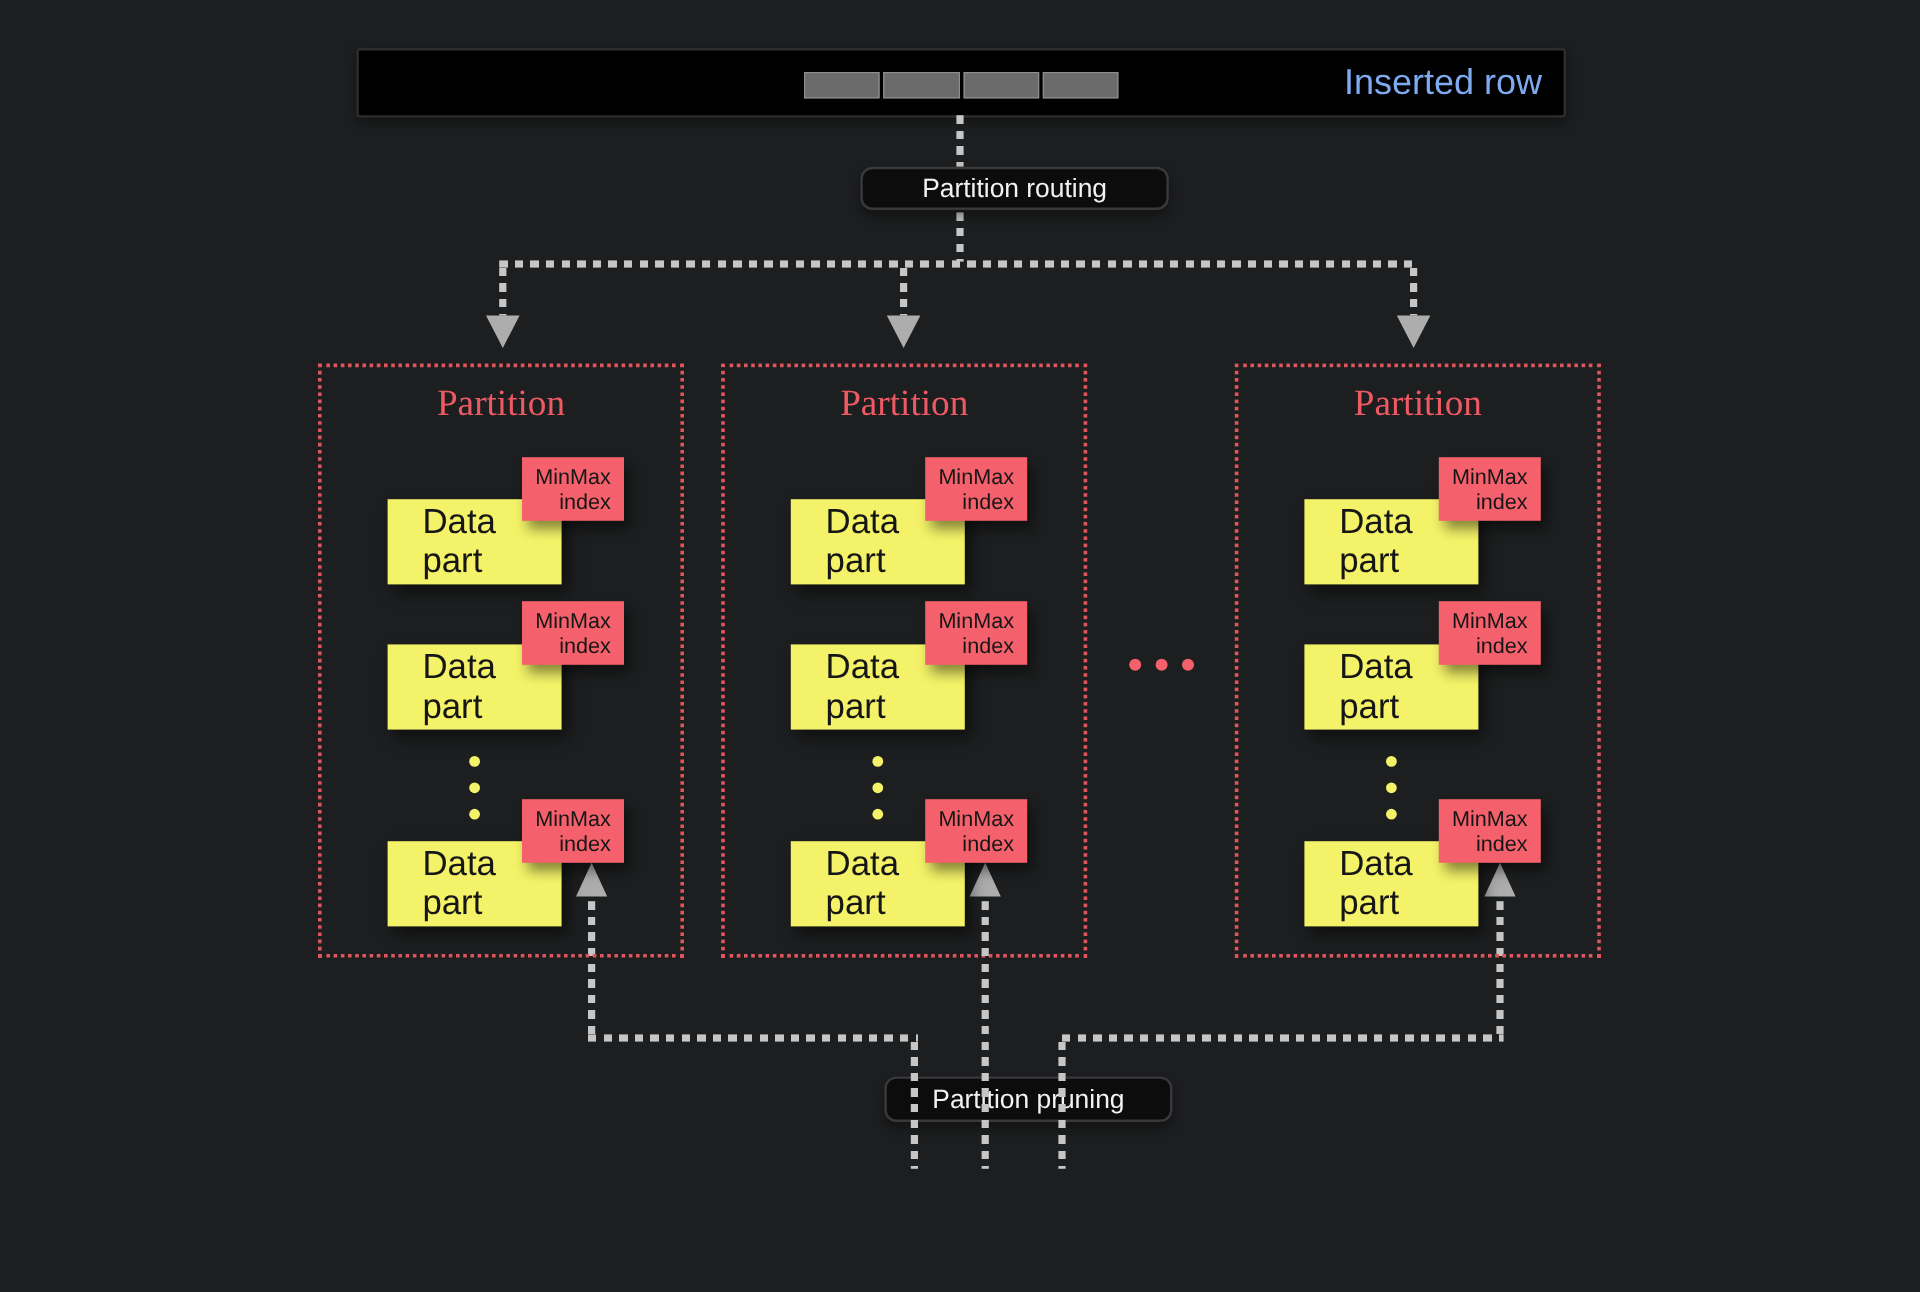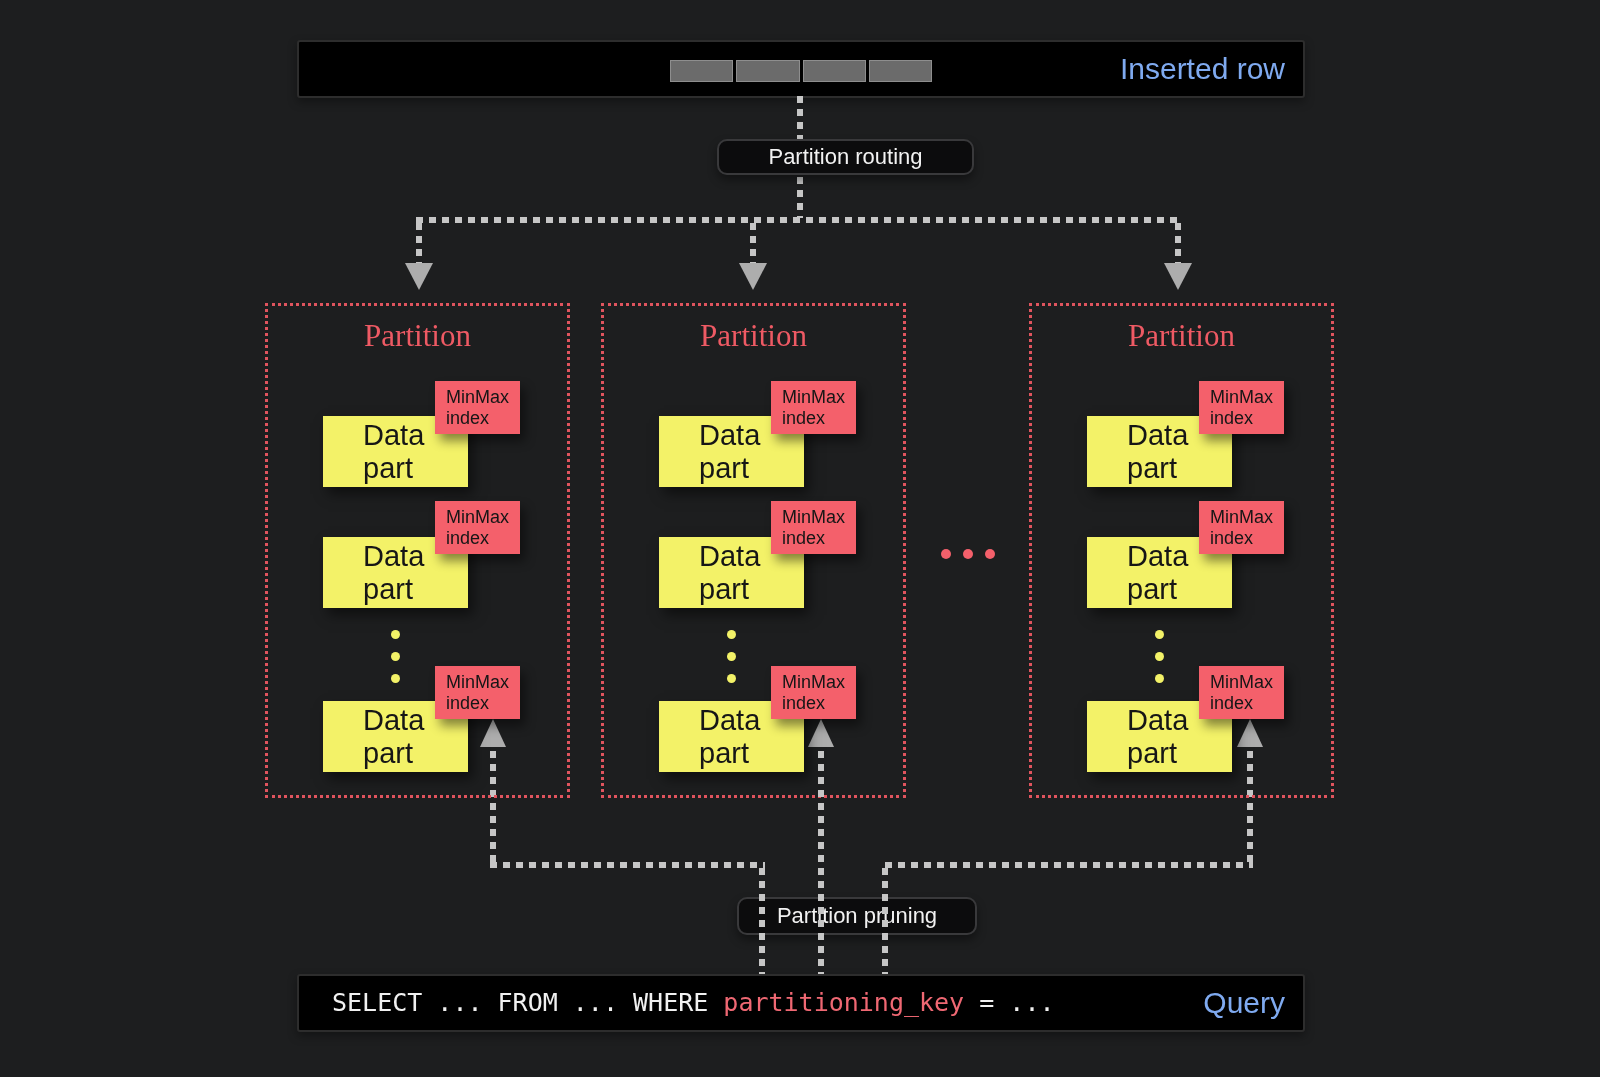--- a/index.html
+++ b/index.html
@@ -48,27 +48,27 @@
   .partition{
     position:absolute;top:303px;width:305px;height:495px;box-sizing:border-box;
     border:3px dotted var(--border-red);z-index:3;
   }
   .partition-title{
     position:absolute;top:12px;left:0;width:100%;text-align:center;
     color:var(--red);font-size:31px;font-family:Liberation Serif, serif;
   }
   .minmax-tag{
     position:absolute;left:167px;width:85px;height:53px;background:var(--tag-red);
-    display:flex;align-items:center;justify-content:center;text-align:left;
+    display:flex;align-items:center;justify-content:center;text-align:right;
     color:#161616;font-size:18px;line-height:21px;white-space:pre-line;
     box-shadow:5px 7px 10px rgba(0,0,0,.45);z-index:2;
   }
   .data-part{
     position:absolute;left:55px;width:145px;height:71px;background:var(--yellow);
-    display:flex;align-items:center;color:#161616;font-size:29px;padding-left:40px;
+    display:flex;align-items:center;color:#161616;font-size:29px;padding-left:29px;
     box-sizing:border-box;box-shadow:5px 7px 12px rgba(0,0,0,.5);z-index:1;
   }
   .tag1{top:75px;} .box1{top:110px;}
   .tag2{top:195px;} .box2{top:231px;}
   .tag3{top:360px;} .box3{top:395px;}
   .part-dots{position:absolute;left:123px;top:324px;display:flex;flex-direction:column;gap:13px;}
   .part-dots i{width:9px;height:9px;border-radius:50%;background:var(--yellow);}
   .ellipsis-dots{position:absolute;left:941px;top:549px;display:flex;gap:12px;z-index:3;}
   .ellipsis-dots i{width:10px;height:10px;border-radius:50%;background:var(--tag-red);}
   
@@ -171,18 +171,14 @@
   <div class="arrow-up" style="left:1237px;top:719px;"></div>
   <div class="vline" style="left:1247px;top:751px;height:114px;"></div>
 
   <div class="hline" style="left:490px;top:862px;width:275px;"></div>
   <div class="hline" style="left:885px;top:862px;width:368px;"></div>
   <div class="vline overlabel" style="left:759px;top:868px;height:106px;"></div>
   <div class="vline overlabel" style="left:882px;top:868px;height:106px;"></div>
 
   <div class="pill" id="pruning-label">Partition pruning</div>
 
-  <div class="bigbar bottom">
-    <div class="sql"><span>SELECT ... FROM ... WHERE </span><span class="key">partitioning_key</span><span> = ...</span></div>
-    <span class="bar-label">Query</span>
-  </div>
 
 </div>
 
 </body></html>

